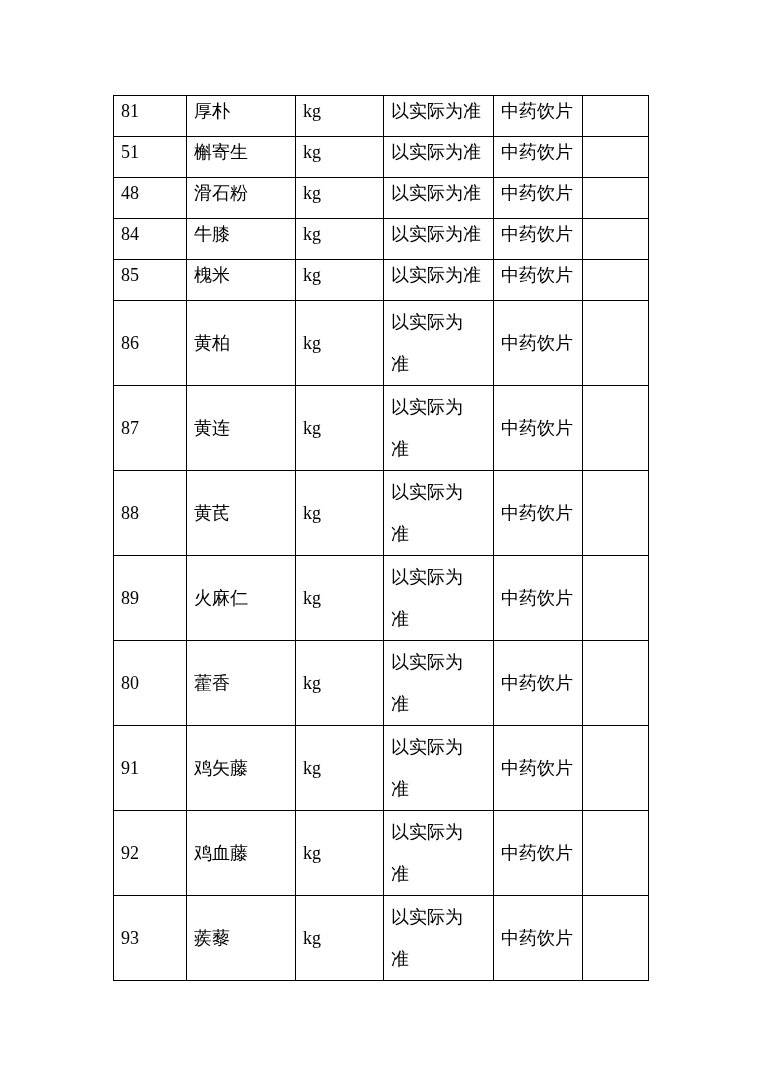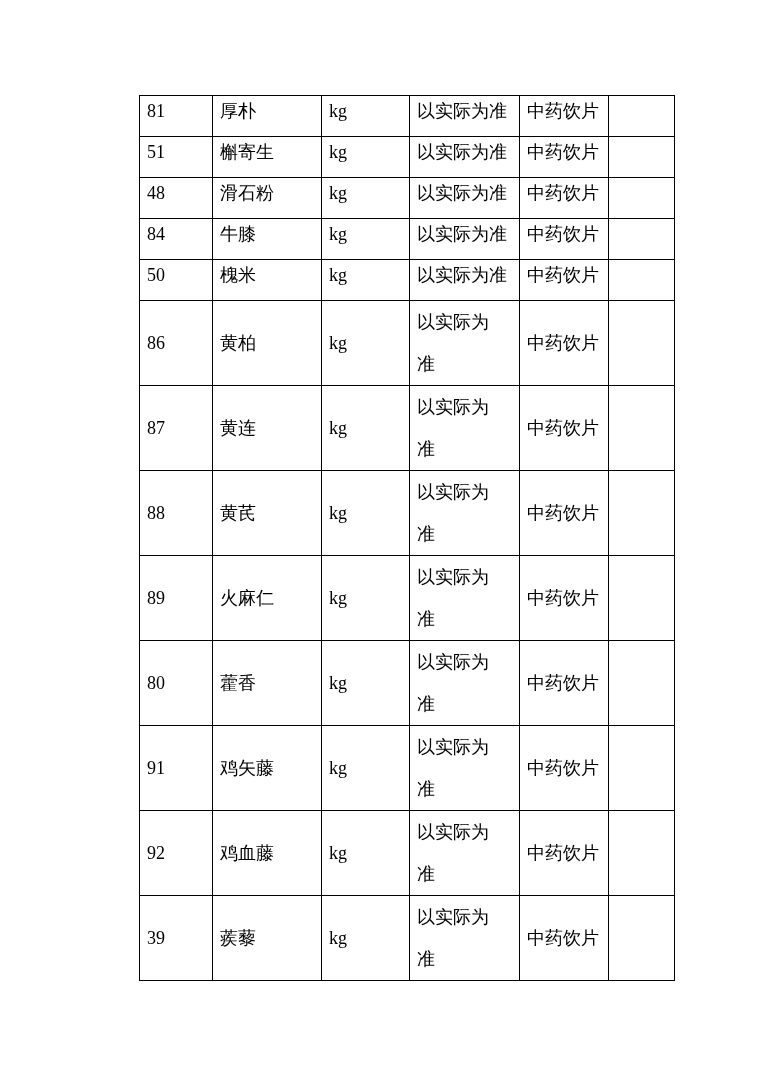--- a/index.html
+++ b/index.html
@@ -15,21 +15,20 @@
     background: #ffffff;
     overflow: hidden;
   }
   .items-table {
     position: absolute;
     left: 113px;
     top: 95px;
     border-collapse: collapse;
     table-layout: fixed;
     width: 535px;
-    margin-left: 26px;
   }
   .items-table td {
     border: 1px solid #000000;
     font-size: 18px;
     color: #000000;
     padding-left: 7px;
     padding-right: 2px;
     overflow: hidden;
     white-space: normal;
     word-break: break-all;
@@ -101,21 +100,21 @@
         </tr>
         <tr class="row-short">
           <td><span class="cell-text">84</span></td>
           <td><span class="cell-text">牛膝</span></td>
           <td><span class="cell-text">kg</span></td>
           <td><span class="cell-text spec-text">以实际为准</span></td>
           <td><span class="cell-text">中药饮片</span></td>
           <td><span class="cell-text"></span></td>
         </tr>
         <tr class="row-short">
-          <td><span class="cell-text">50</span></td>
+          <td><span class="cell-text">85</span></td>
           <td><span class="cell-text">槐米</span></td>
           <td><span class="cell-text">kg</span></td>
           <td><span class="cell-text spec-text">以实际为准</span></td>
           <td><span class="cell-text">中药饮片</span></td>
           <td><span class="cell-text"></span></td>
         </tr>
         <tr class="row-tall">
           <td><span class="cell-text">86</span></td>
           <td><span class="cell-text">黄柏</span></td>
           <td><span class="cell-text">kg</span></td>
@@ -165,21 +164,21 @@
         </tr>
         <tr class="row-tall">
           <td><span class="cell-text">92</span></td>
           <td><span class="cell-text">鸡血藤</span></td>
           <td><span class="cell-text">kg</span></td>
           <td><span class="cell-text spec-text">以实际为准</span></td>
           <td><span class="cell-text">中药饮片</span></td>
           <td><span class="cell-text"></span></td>
         </tr>
         <tr class="row-tall">
-          <td><span class="cell-text">39</span></td>
+          <td><span class="cell-text">93</span></td>
           <td><span class="cell-text">蒺藜</span></td>
           <td><span class="cell-text">kg</span></td>
           <td><span class="cell-text spec-text">以实际为准</span></td>
           <td><span class="cell-text">中药饮片</span></td>
           <td><span class="cell-text"></span></td>
         </tr>
       </tbody>
   </table>
 
   <div class="page-number">12</div>

